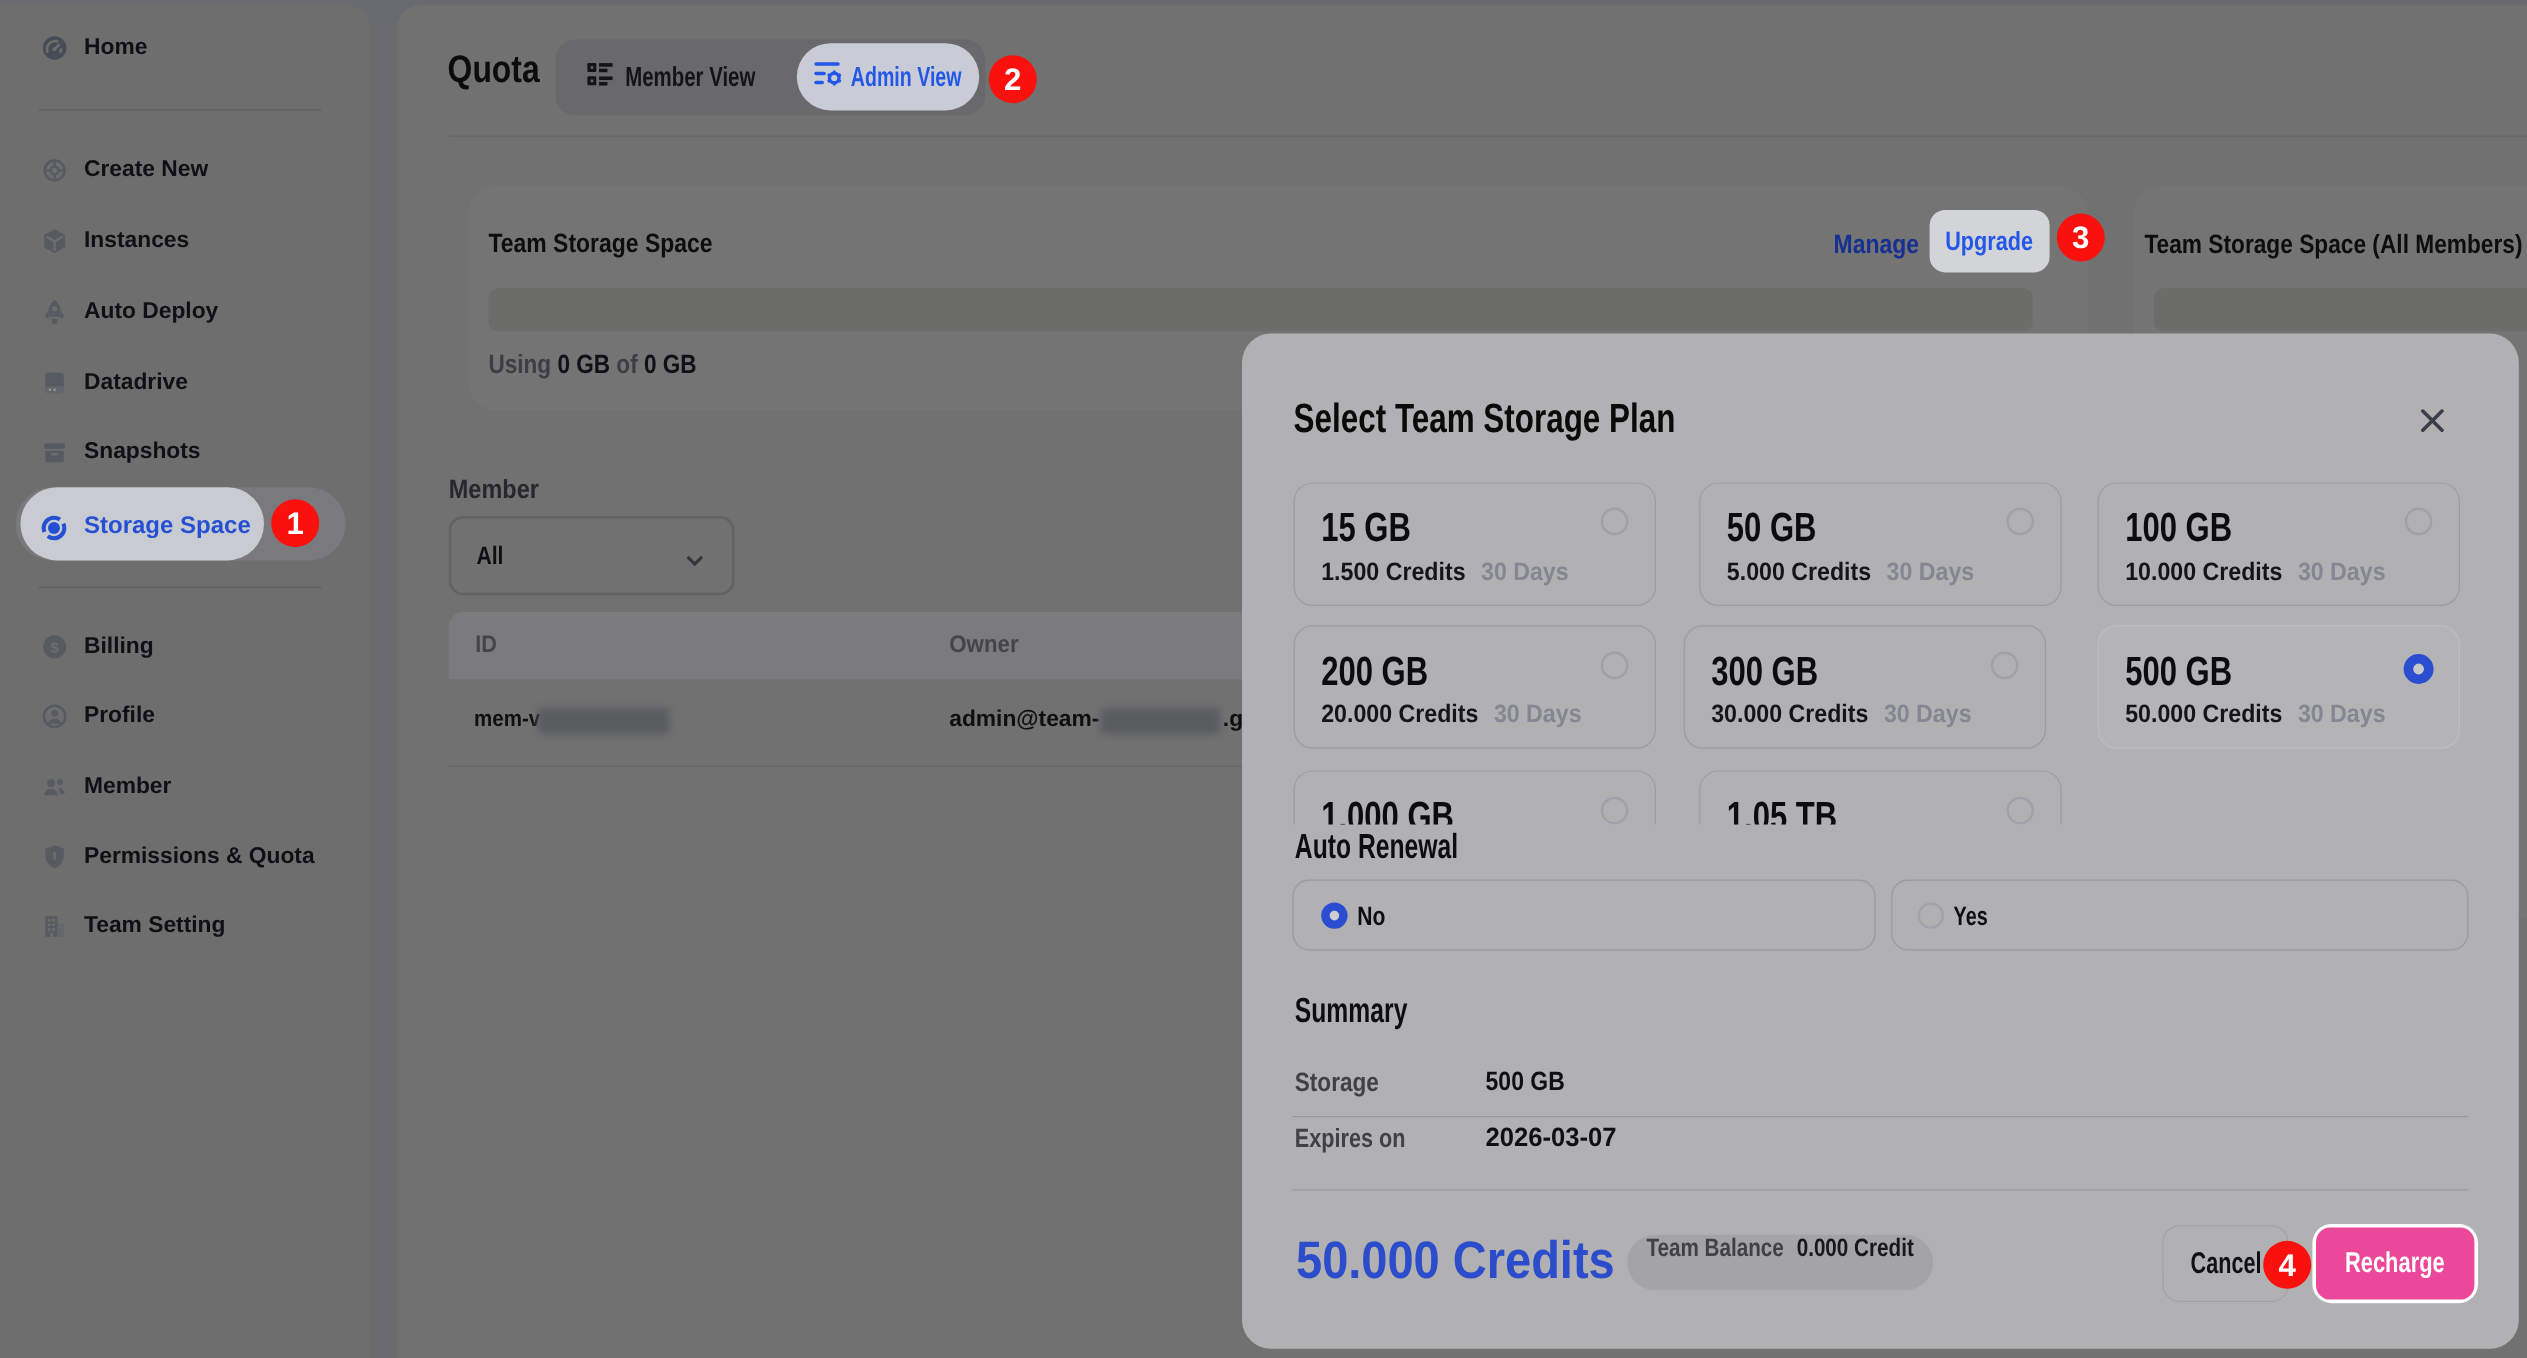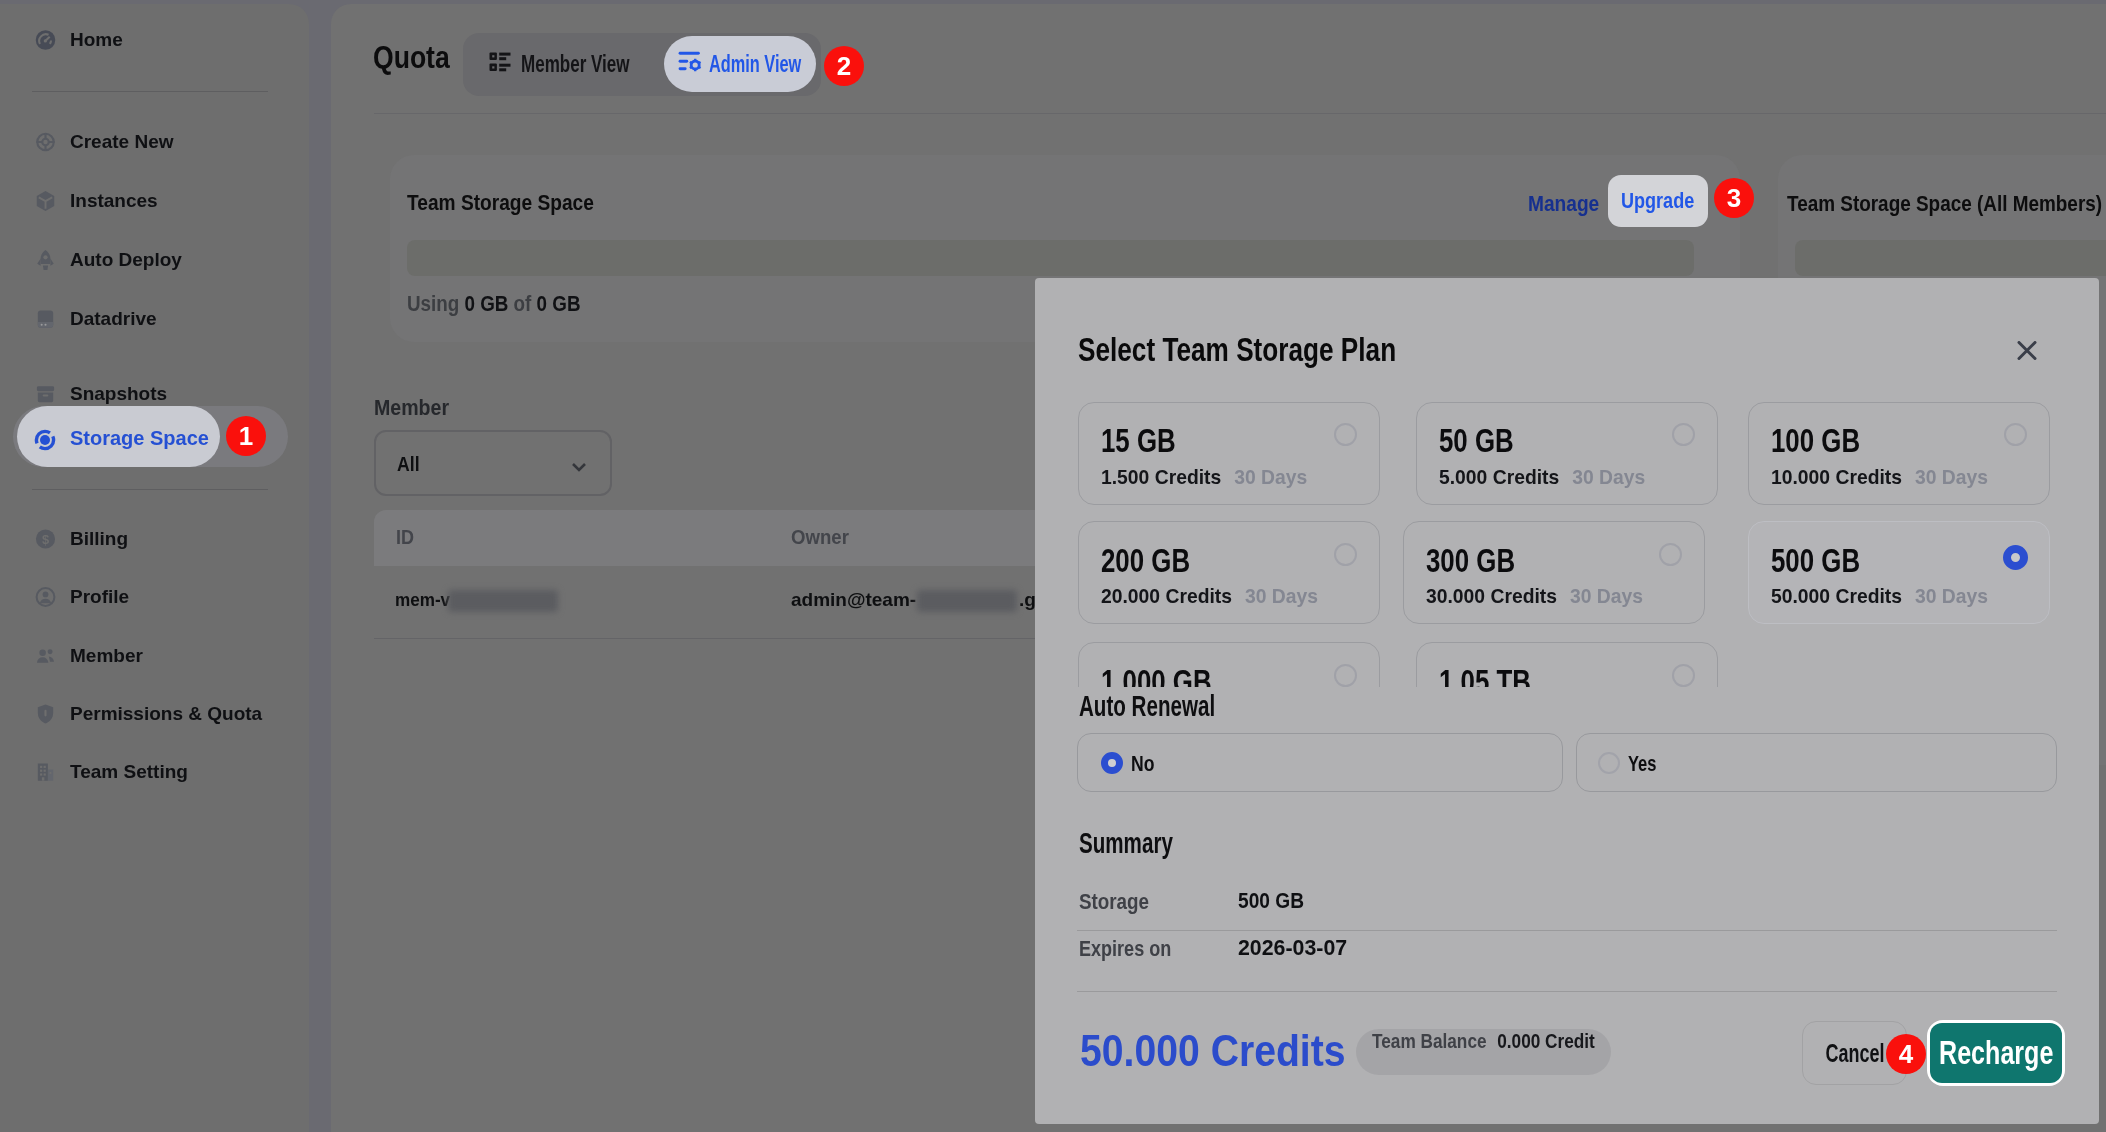--- a/index.html
+++ b/index.html
@@ -8,21 +8,21 @@
   .abs { position:absolute; }
   
   #sidebar { left:0; top:4px; width:309px; height:1128px; background:#6e6e6e; border-top-right-radius:20px; }
   .sitem { position:absolute; left:0; width:309px; height:40px; }
   .sitem .ic { position:absolute; left:34px; top:50%; transform:translateY(-50%); width:23px; height:23px; }
   .sitem .tx { position:absolute; left:70px; top:50%; transform:translateY(-50%); font-size:19px; font-weight:700; color:#0f1013; white-space:nowrap; }
   .sdiv { position:absolute; left:32px; width:236px; height:1px; background:#5e5e60; }
   
   #panel { left:331px; top:4px; width:1775px; height:1128px; background:#717171; border-top-left-radius:20px; }
   
-  #modal { left:1035px; top:278px; width:1064px; height:846px; background:#b1b1b3; border-radius:4px;text-decoration:underline; }
+  #modal { left:1035px; top:278px; width:1064px; height:846px; background:#b1b1b3; border-radius:24px;text-decoration:underline; }
   
   .badge { position:absolute; width:40px; height:40px; border-radius:50%; background:#fa100c; color:#fff; font-weight:700; font-size:26px; display:flex; align-items:center; justify-content:center; z-index:60; }
   
   .pcard { position:absolute; width:302px; height:103px; border-radius:16px; border:1.5px solid #9b9ca0; }
   .pcard.r2 { height:103px; }
   .pcard .pt { position:absolute; left:22px; top:18px; font-size:34px; font-weight:800; color:#0c0c0e; transform:scaleX(0.76); transform-origin:left top; white-space:nowrap; }
   .pcard.r2 .pt { top:19px; }
   .pcard .pc { position:absolute; left:22px; top:62px; font-size:21px; font-weight:700; color:#141519; white-space:nowrap; transform:scaleX(0.92); transform-origin:left top; }
   .pcard.r2 .pc { top:62px; }
   .pcard .pc span { color:#848792; margin-left:14px; }
@@ -134,21 +134,21 @@
     </div>
     <div class="sitem" style="top:295px;">
       <svg class="ic" viewBox="0 0 24 24" fill="#575a61">
         <rect x="4" y="3" width="16" height="18" rx="3"></rect>
         <path d="M4 15h16v3a3 3 0 0 1-3 3H7a3 3 0 0 1-3-3z" fill="#63666d"></path>
         <circle cx="8" cy="18" r="1.1" fill="#9a9a9c"></circle>
         <circle cx="12" cy="18" r="1.1" fill="#9a9a9c"></circle>
       </svg>
       <div class="tx">Datadrive</div>
     </div>
-    <div class="sitem" style="top:370px;">
+    <div class="sitem" style="top:353px;">
       <svg class="ic" viewBox="0 0 24 24" fill="#575a61">
         <rect x="3" y="4" width="18" height="5" rx="1.5"></rect>
         <path d="M4 10.5h16V19a1.5 1.5 0 0 1-1.5 1.5h-13A1.5 1.5 0 0 1 4 19z"></path>
         <rect x="9" y="12.5" width="6" height="2.2" rx="1.1" fill="#6e6e6e"></rect>
       </svg>
       <div class="tx">Snapshots</div>
     </div>
 
     <div class="abs" style="left:13px; top:402px; width:275px; height:61px; border-radius:31px; background:#7a7a7e;"></div>
     <div class="abs" style="left:17px; top:402px; width:203px; height:61px; border-radius:31px; background:#c9cbd2; z-index:55;"></div>
@@ -267,21 +267,21 @@
     <div class="abs" style="left:42px; top:713px; width:980px; height:1px; background:#9a9a9c;"></div>
 
     <div class="abs" style="left:45px; top:748px; font-size:44px; font-weight:800; color:#2b4ccb; transform:scaleX(0.89); transform-origin:left top;">50.000 Credits</div>
     <div class="abs" style="left:321px; top:751px; width:255px; height:46px; border-radius:23px; background:#a4a4a7; display:flex; align-items:flex-start; padding-left:16px;">
       <div style="white-space:nowrap; transform:scaleX(0.82); transform-origin:left center;"><span style="font-size:21px; font-weight:700; color:#3f4147;">Team Balance</span><span style="font-size:21px; font-weight:700; color:#17181c; margin-left:13px;">0.000 Credit</span></div>
     </div>
     <div class="abs" style="left:767px; top:743px; width:105px; height:64px; border:1.5px solid #a2a2a4; border-radius:14px; display:flex; align-items:center; justify-content:center; font-size:25px; font-weight:700; color:#101113; z-index:40;">
       <span style="display:inline-block; transform:scaleX(0.72);">Cancel</span>
     </div>
     <div class="abs" style="left:892px; top:742px; width:138px; height:66px; background:#ffffff; border-radius:16px; padding:3px; z-index:55;">
-      <div style="width:100%; height:100%; background:#0f766e; border-radius:12px; display:flex; align-items:center; justify-content:center; font-size:33px; font-weight:700; color:#fff;">
+      <div style="width:100%; height:100%; background:#ec4899; border-radius:12px; display:flex; align-items:center; justify-content:center; font-size:24px; font-weight:700; color:#fff;">
         <span style="display:inline-block; transform:scaleX(0.76);">Recharge</span>
       </div>
     </div>
   </div>
 
   <div class="badge" style="left:226px; top:416px;">1</div>
   <div class="badge" style="left:824px; top:46px;">2</div>
   <div class="badge" style="left:1714px; top:178px;">3</div>
   <div class="badge" style="left:1886px; top:1034px;">4</div>
 

